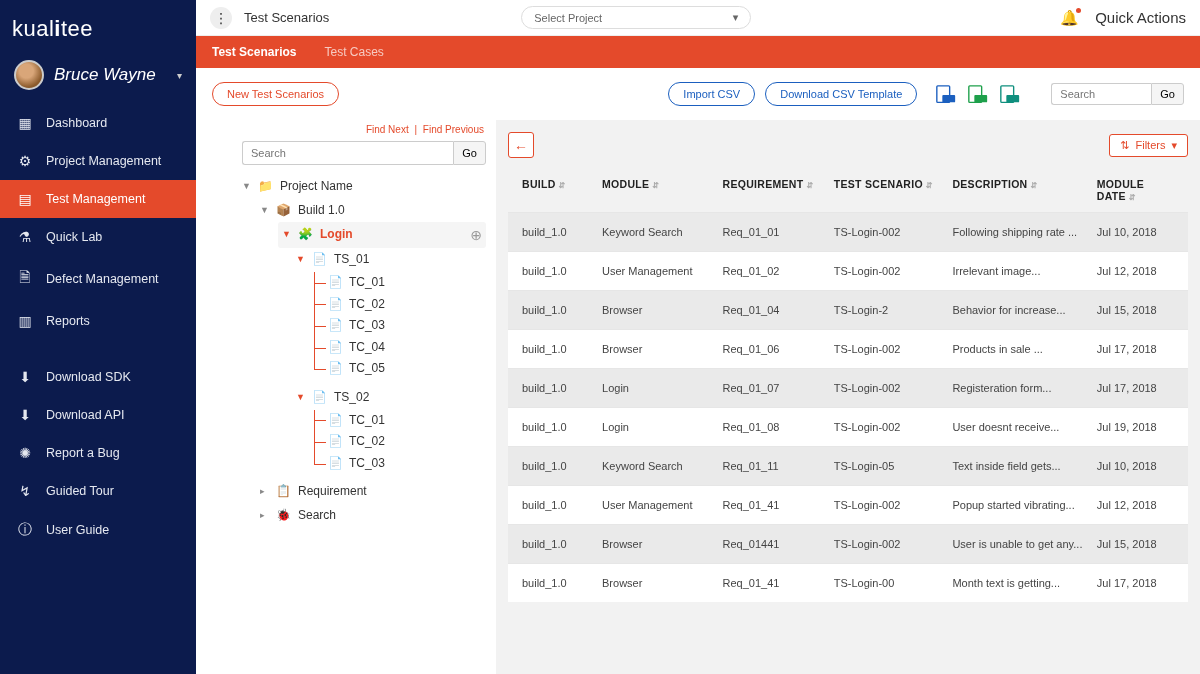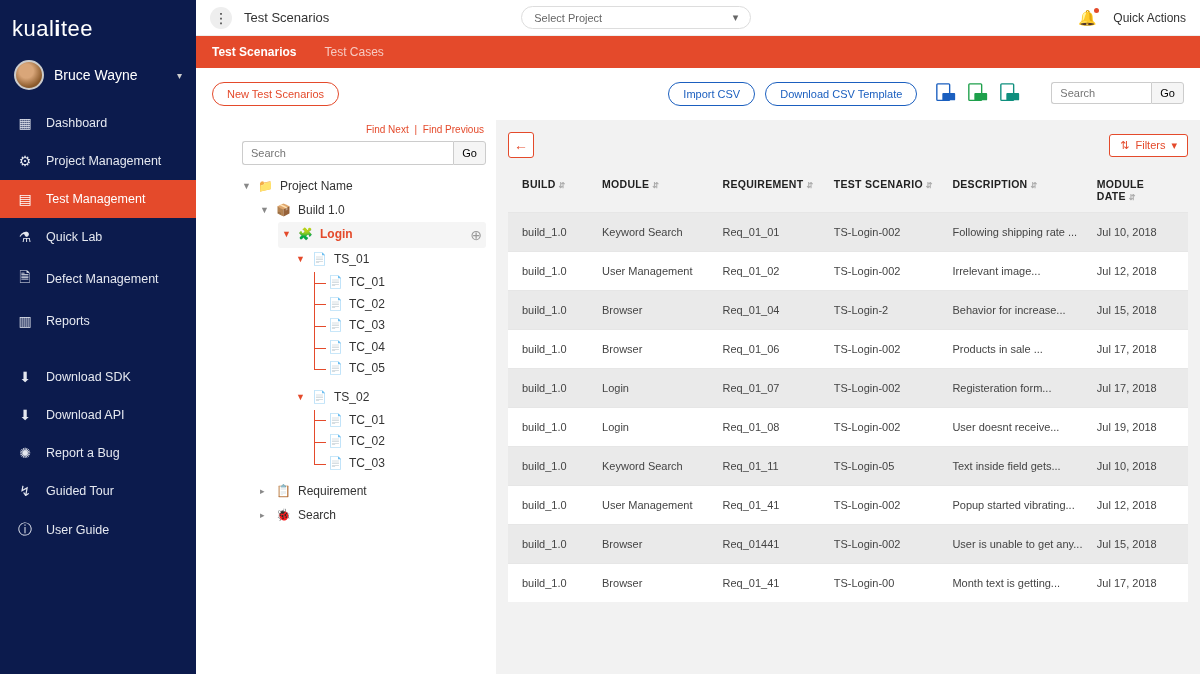--- a/index.html
+++ b/index.html
@@ -3,40 +3,40 @@
 <meta charset="utf-8">
 <style>
 * { margin: 0; padding: 0; box-sizing: border-box; }
 body { font-family: Arial, sans-serif; font-size: 12px; color: #333; background: #fff; width: 1200px; height: 674px; overflow: hidden; display: flex; }
 .sidebar { width: 196px; background: #0c1b4d; color: #fff; display: flex; flex-direction: column; }
 .logo { padding: 16px 12px 8px; }
 .logo-text { font-size: 22px; font-weight: 500; color: #fff; letter-spacing: 0.5px; }
 .logo-text b { font-weight: 700; }
 .user-block { display: flex; align-items: center; padding: 10px 14px 14px; gap: 10px; }
 .avatar { width: 30px; height: 30px; border-radius: 50%; background: radial-gradient(circle at 40% 35%, #d9a679 0 30%, #8b5a2b 70%); border: 2px solid #ccc; }
-.user-name { font-size: 14px; flex: 1; }
+.user-name { font-size: 17px; flex: 1; font-style: italic; }
 .user-caret { font-size: 10px; color: #ccc; }
 .nav { list-style: none; }
 .nav li { display: flex; align-items: center; gap: 12px; padding: 11px 16px; font-size: 12.5px; cursor: pointer; color: #e5e8f0; }
 .nav li.active { background: #e44a2b; color: #fff; }
 .nav li .icon { width: 18px; text-align: center; font-size: 14px; }
 .nav-group-gap { height: 18px; }
 .main { flex: 1; display: flex; flex-direction: column; min-width: 0; }
 .topbar { height: 36px; display: flex; align-items: center; padding: 0 14px; gap: 12px; border-bottom: 1px solid #eee; }
 .top-more { width: 22px; height: 22px; border-radius: 50%; background: #eee; display: flex; align-items: center; justify-content: center; font-size: 14px; cursor: pointer; }
 .top-title { font-size: 13px; font-weight: 500; }
 .project-select { margin-left: 180px; width: 230px; border: 1px solid #ddd; border-radius: 14px; padding: 4px 12px; font-size: 11px; color: #666; display: flex; justify-content: space-between; align-items: center; cursor: pointer; }
 .top-actions { margin-left: auto; display: flex; align-items: center; gap: 16px; }
 .bell { position: relative; font-size: 15px; cursor: pointer; }
 .bell::after { content: ''; position: absolute; top: -1px; right: -2px; width: 5px; height: 5px; background: #e44a2b; border-radius: 50%; }
-.quick-actions { font-size: 12px; cursor: pointer; }
+.quick-actions { font-size: 15px; cursor: pointer; }
 .tabbar { background: #e44a2b; height: 32px; display: flex; align-items: center; padding: 0 16px; gap: 28px; }
 .tabbar .tab { color: #fff; font-size: 12px; opacity: 0.7; cursor: pointer; }
 .tabbar .tab.active { opacity: 1; font-weight: 600; }
-.toolbar { display: flex; align-items: flex-start; padding: 14px 16px; gap: 10px; }
+.toolbar { display: flex; align-items: center; padding: 14px 16px; gap: 10px; }
 .btn-outline-red { border: 1px solid #e44a2b; color: #e44a2b; background: #fff; border-radius: 14px; padding: 5px 14px; font-size: 11px; cursor: pointer; }
 .btn-outline-blue { border: 1px solid #1b5fbf; color: #1b5fbf; background: #fff; border-radius: 14px; padding: 5px 14px; font-size: 11px; cursor: pointer; }
 .toolbar-spacer { flex: 1; }
 .export-icons { display: flex; gap: 10px; margin-left: 8px; }
 .export-icon { width: 22px; height: 20px; cursor: pointer; }
 .search-box { display: flex; margin-left: 20px; }
 .search-box input { border: 1px solid #ccc; border-right: none; padding: 4px 8px; width: 100px; font-size: 11px; border-radius: 3px 0 0 3px; }
 .search-box button { border: 1px solid #ccc; background: #f5f5f5; padding: 4px 8px; font-size: 11px; border-radius: 0 3px 3px 0; cursor: pointer; }
 .content { display: flex; flex: 1; min-height: 0; margin-left: 36px; }
 .tree-panel { width: 264px; padding: 0 10px 10px; display: flex; flex-direction: column; }

